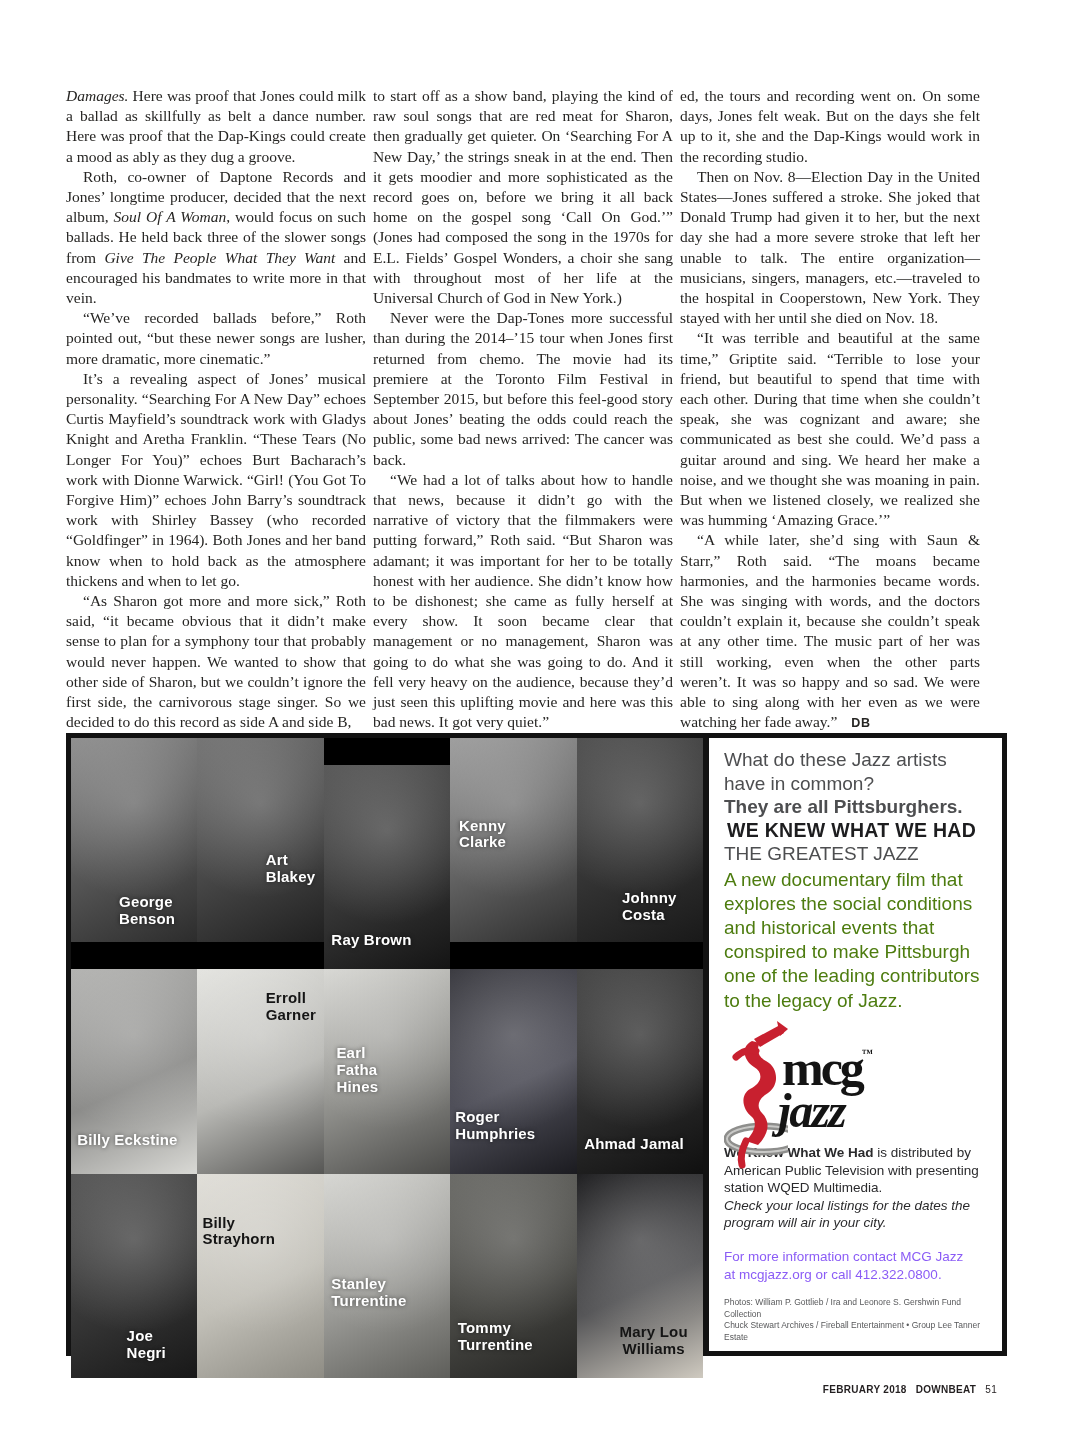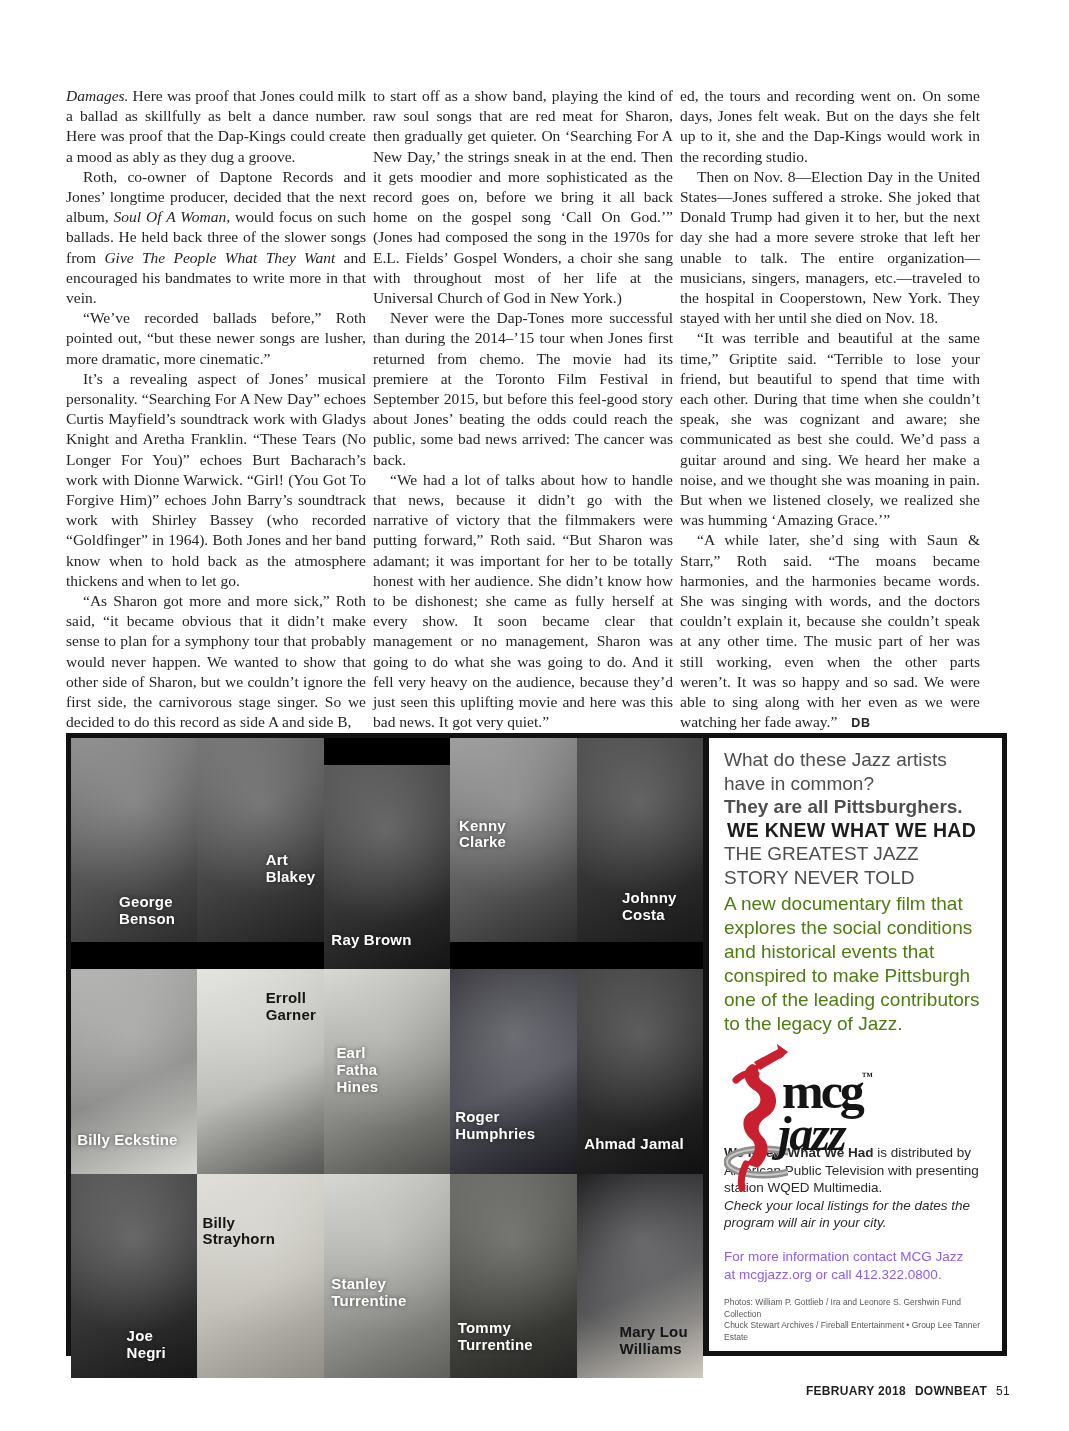--- a/index.html
+++ b/index.html
@@ -52,22 +52,22 @@
   .apt .sq{position:absolute;}
   .apt-text{position:absolute;left:42px;top:6px;font-family:"Liberation Serif",serif;font-size:40px;color:#6b6c6f;letter-spacing:1px;}
   .apt-name{position:absolute;left:46px;top:52px;font-size:8px;color:#6b6c6f;white-space:nowrap;background:rgba(255,255,255,.85);padding:1px 2px;border-top:1px solid #9a9a9a;}
   .panel .dist{font-size:13.5px;line-height:1.3;color:#2b2b2d;margin-top:6px;}
   .panel .dist b{font-weight:bold;}
   .panel .listings{font-size:13.5px;line-height:1.3;color:#2b2b2d;font-style:italic;}
   .panel .contact{font-size:13.5px;line-height:1.3;color:#8b5cf6;margin-top:16px;}
   .panel .credits{font-size:8.5px;line-height:1.35;color:#58595b;margin-top:14px;}
   
   .footer{
-    position:absolute;top:1384px;right:59px;font-family:"Liberation Sans",sans-serif;
-    font-size:12px;color:#231f20;letter-spacing:.3px;
+    position:absolute;top:1384px;right:72px;font-family:"Liberation Sans",sans-serif;
+    font-size:10px;color:#231f20;letter-spacing:.3px;
   }
   .footer .issue{font-weight:600;}
   .footer .mag{font-weight:800;margin:0 9px;}
 </style>
 </head>
 <body>
 
 <div class="page">
 
   <div class="article">
@@ -142,31 +142,30 @@
         </div>
         <div class="cell" style="background: linear-gradient(155deg, rgb(214, 214, 210), rgb(154, 154, 150) 55%, rgb(94, 94, 90));">
           <div class="label light" style="left: 6%; top: 50%;">Stanley
 Turrentine</div>
         </div>
         <div class="cell" style="background: linear-gradient(155deg, rgb(106, 106, 102), rgb(72, 72, 68) 55%, rgb(36, 36, 34));">
           <div class="label light" style="left: 6%; bottom: 12%;">Tommy
 Turrentine</div>
         </div>
         <div class="cell" style="background: linear-gradient(155deg, rgb(30, 30, 32), rgb(86, 86, 88) 55%, rgb(207, 202, 192));">
-          <div class="label dark" style="left: 34%; bottom: 10%;">Mary Lou
+          <div class="label dark" style="left: 34%; bottom: 10%; text-align: center;">Mary Lou
 Williams</div>
         </div>
       </div>
 
     <div class="panel">
       <div class="q1">What do these Jazz artists have in common?</div>
       <div class="answer">They are all Pittsburghers.</div>
       <div class="film-title">WE KNEW WHAT WE HAD</div>
       <div class="tagline">THE GREATEST JAZZ</div>
-      <div class="tagline">STORY NEVER TOLD</div>
       <div class="description">A new documentary film that explores the social conditions and historical events that conspired to make Pittsburgh one of the leading contributors to the legacy of Jazz.</div>
 
       <div class="logos">
         <div class="mcg">
           <svg width="64" height="158" viewBox="0 0 64 158">
             <ellipse cx="40" cy="122" rx="37" ry="13" fill="none" stroke="#8e8e8c" stroke-width="7"></ellipse>
             <ellipse cx="40" cy="122" rx="37" ry="13" fill="none" stroke="#c9c9c7" stroke-width="2"></ellipse>
             <path d="M30 22 L56 8 L60 16 L36 30 Z" fill="#c8202f"></path>
             <path d="M53 4 L64 12 L56 19 Z" fill="#c8202f"></path>
             <path d="M28 24 C16 30 20 44 30 50 C40 56 38 66 26 72 C16 78 18 92 28 100 C34 106 30 116 22 124 L34 128 C46 116 46 104 38 96 C32 90 34 82 44 76 C56 68 54 50 42 44 C34 40 32 32 36 26 Z" fill="#c8202f"></path>

